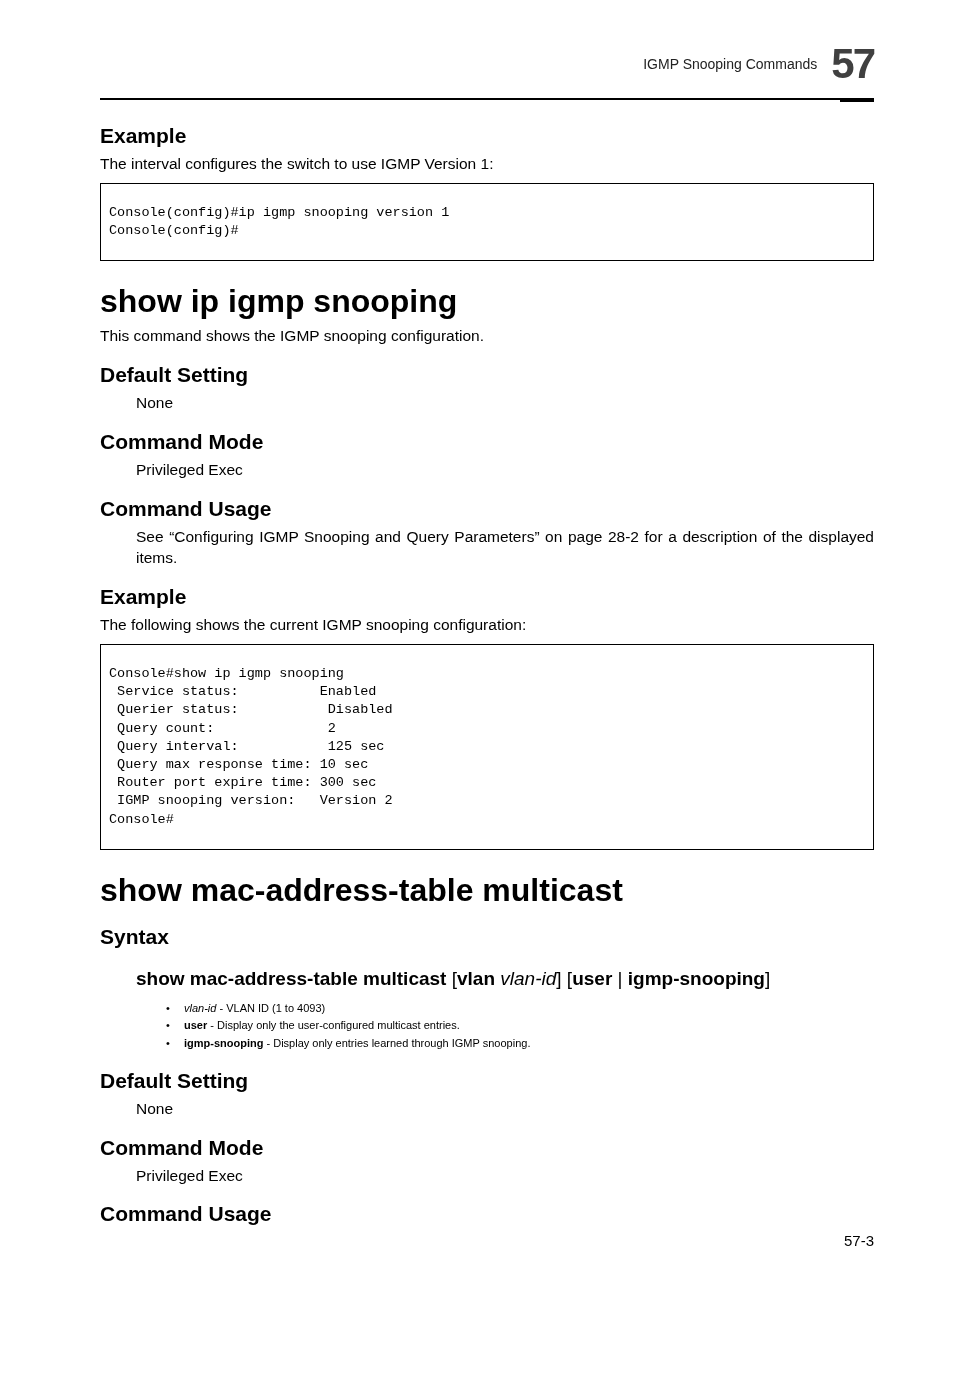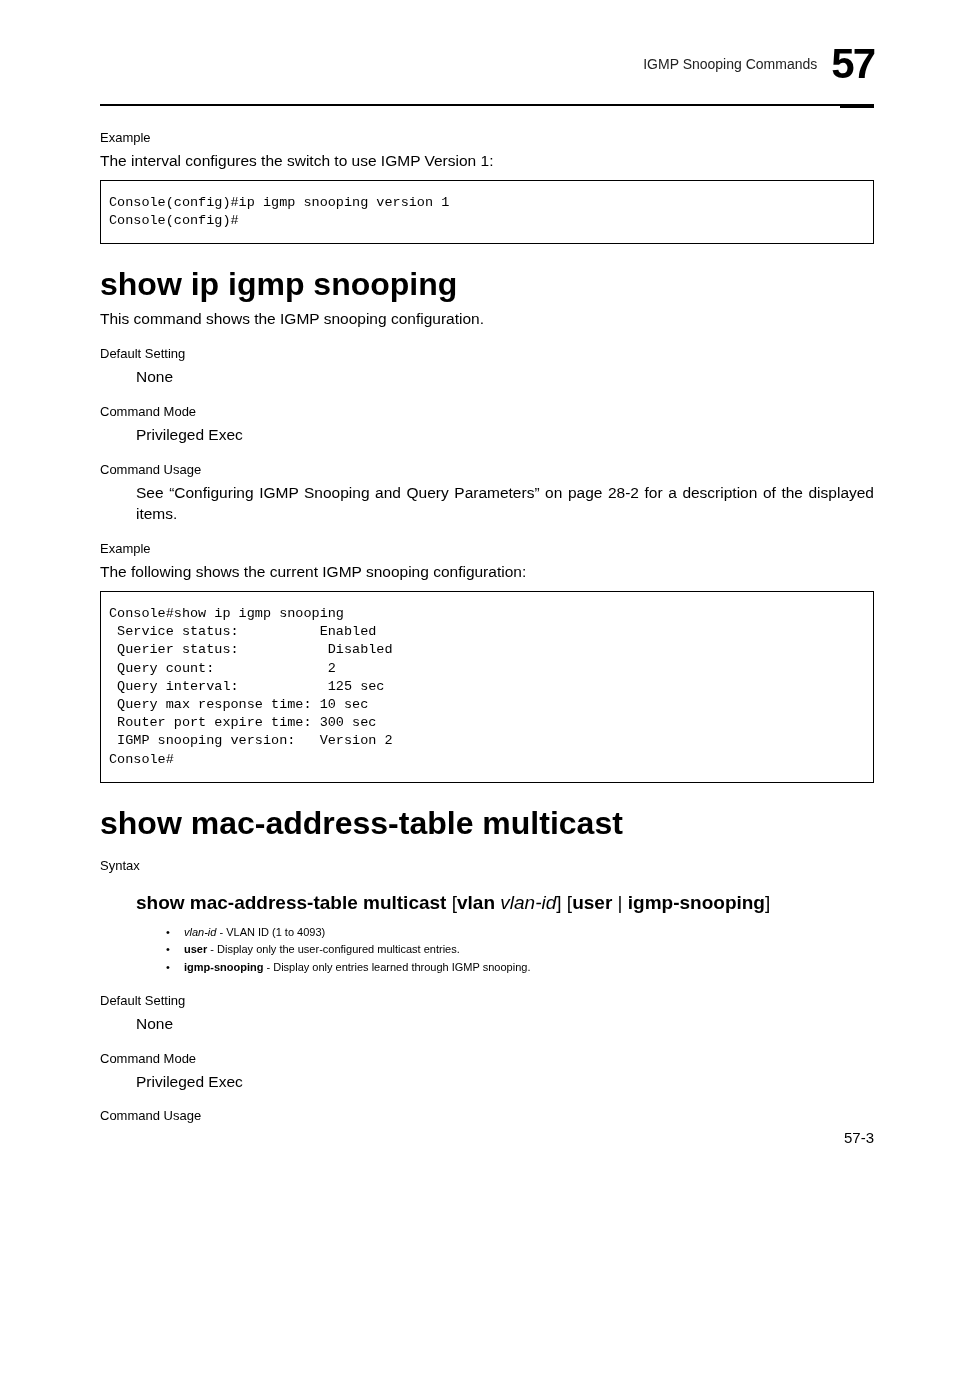--- a/index.html
+++ b/index.html
@@ -16,64 +16,64 @@
     width: 954px;
   }
   .header-text {
     font-size: 14px;
     color: #222;
   }
   .chapter-num {
     font-size: 42px;
     font-weight: 900;
     letter-spacing: -2px;
-    color: #000000;
+    color: #404040;
     position: relative;
   }
   .header-wrap {
     position: relative;
     border-bottom: 2px solid #000;
     display: flex;
     justify-content: flex-end;
     align-items: flex-end;
-    padding-bottom: 16px;
+    padding-bottom: 10px;
     margin-bottom: 24px;
   }
   .header-wrap .inner {
     display: flex;
     align-items: center;
     gap: 14px;
   }
   .header-wrap .line2 {
     position: absolute;
     right: 0;
     bottom: -4px;
     width: 34px;
     border-top: 2px solid #000;
   }
   .h-example, .h-def, .h-cmode, .h-cusage, .h-syntax {
-    font-weight: normal;
-    font-size: 13px;
+    font-weight: bold;
+    font-size: 21px;
     margin-top: 16px;
     margin-bottom: 6px;
   }
   .body-text {
     font-size: 15.5px;
     line-height: 1.35;
     margin: 0 0 6px 0;
   }
   .indent {
     margin-left: 36px;
   }
   .codebox {
     border: 1px solid #000;
     font-family: "Courier New", Courier, monospace;
     font-size: 13.5px;
     white-space: pre;
-    padding: 13px 8px;
+    padding: 20px 8px;
     margin: 8px 0 20px 0;
     line-height: 1.35;
     overflow: hidden;
   }
   h2.section {
     font-size: 32px;
     font-weight: bold;
     margin: 22px 0 6px 0;
   }
   .syntax-line {

